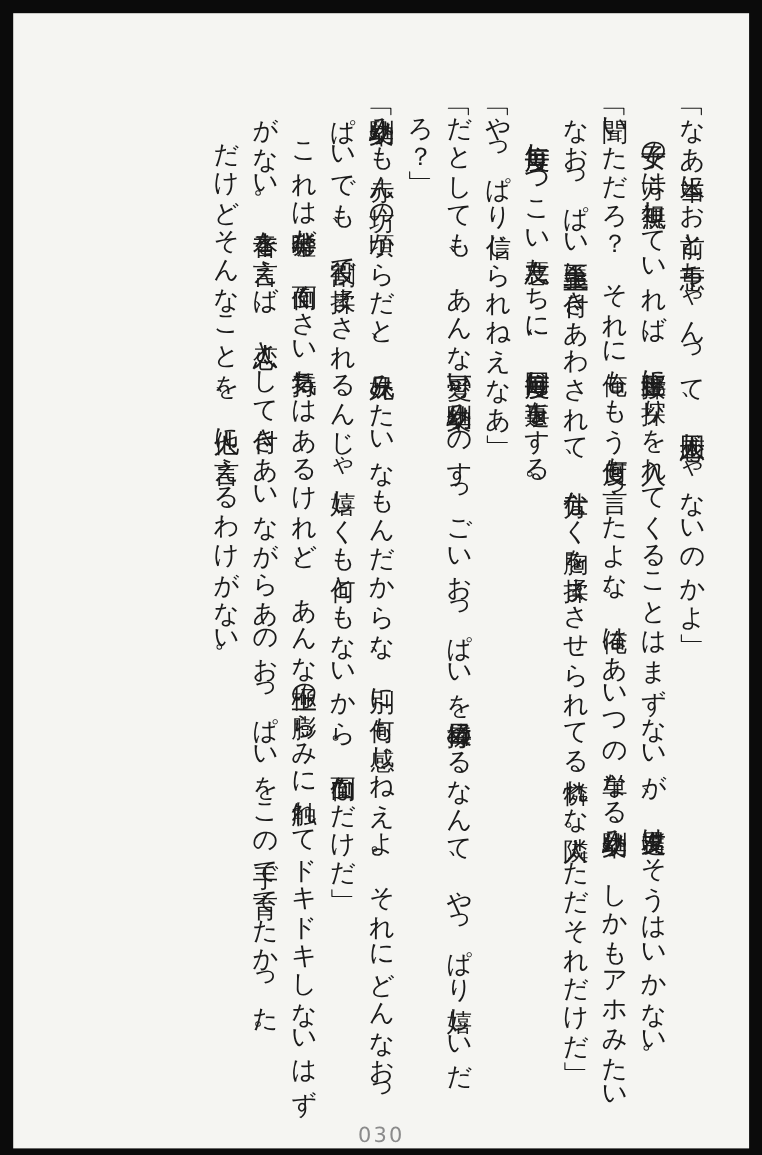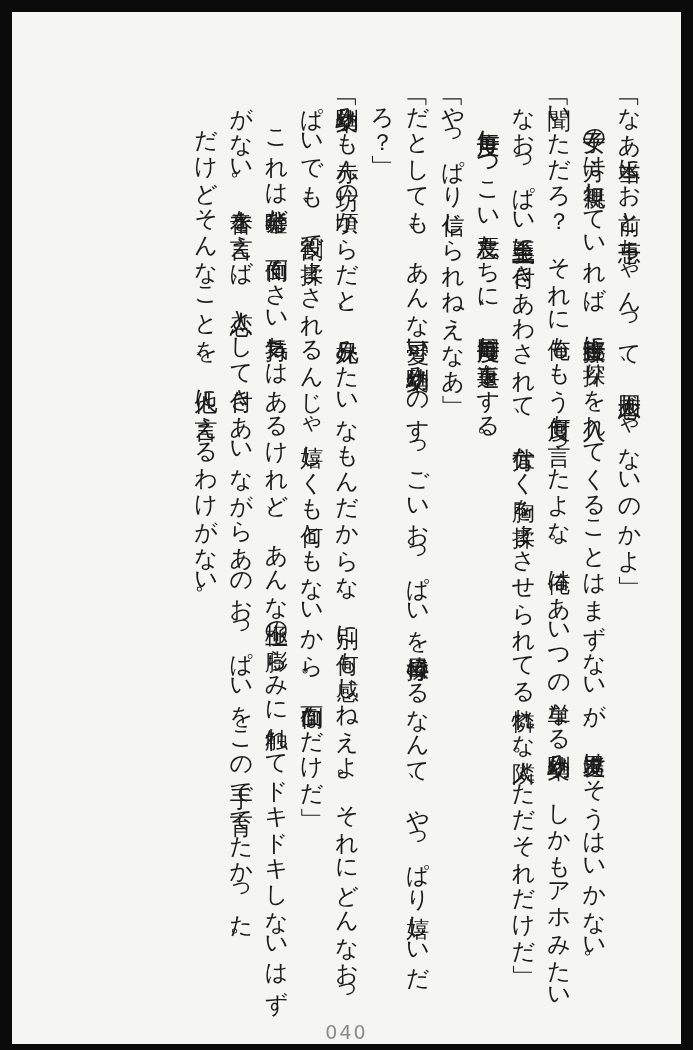--- a/index.html
+++ b/index.html
@@ -62,14 +62,14 @@
     <p>「なあ本当にお前と千恵ちゃんって、恋人同士じゃないのかよ」</p>
     <p class="indent">女子の方は無視していれば、直接士郎に探りを入れてくることはまずないが、男友達はそうはいかない。</p>
     <p>「聞いただろ？　それに俺ももう何度も言ったよな。俺はあいつの単なる幼馴染み。しかもアホみたいなおっぱい至上主義に付きあわされて、仕方なく胸を揉まさせられてる憐れな隣人。ただそれだけだ」</p>
     <p class="indent">毎度毎度しつこい悪友たちに、毎度毎度同じ返事をする。</p>
     <p>「やっぱり信じられねえなあ」</p>
     <p>「だとしても、あんな可愛い幼馴染みのすっごいおっぱいを毎日揉めるなんて、やっぱり嬉しいだろ？」</p>
     <p>「幼馴染みも赤ん坊の頃からだと、兄妹みたいなもんだからな、別に何も感じねえよ。それにどんなおっぱいでも、役割で揉まされるんじゃ嬉しくも何ともないから。面倒なだけだ」</p>
     <p class="indent">これは半分嘘だ。面倒くさい気持ちはあるけれど、あんな極上の膨らみに触れてドキドキしないはずがない。本音を言えば、恋人として付きあいながらあのおっぱいをこの手で育てたかった。</p>
     <p class="indent">だけどそんなことを、他人に言えるわけがない。</p>
   </div>
-  <div class="page-number">040</div>
+  <div class="page-number">030</div>
 </div>
 
 </body></html>

